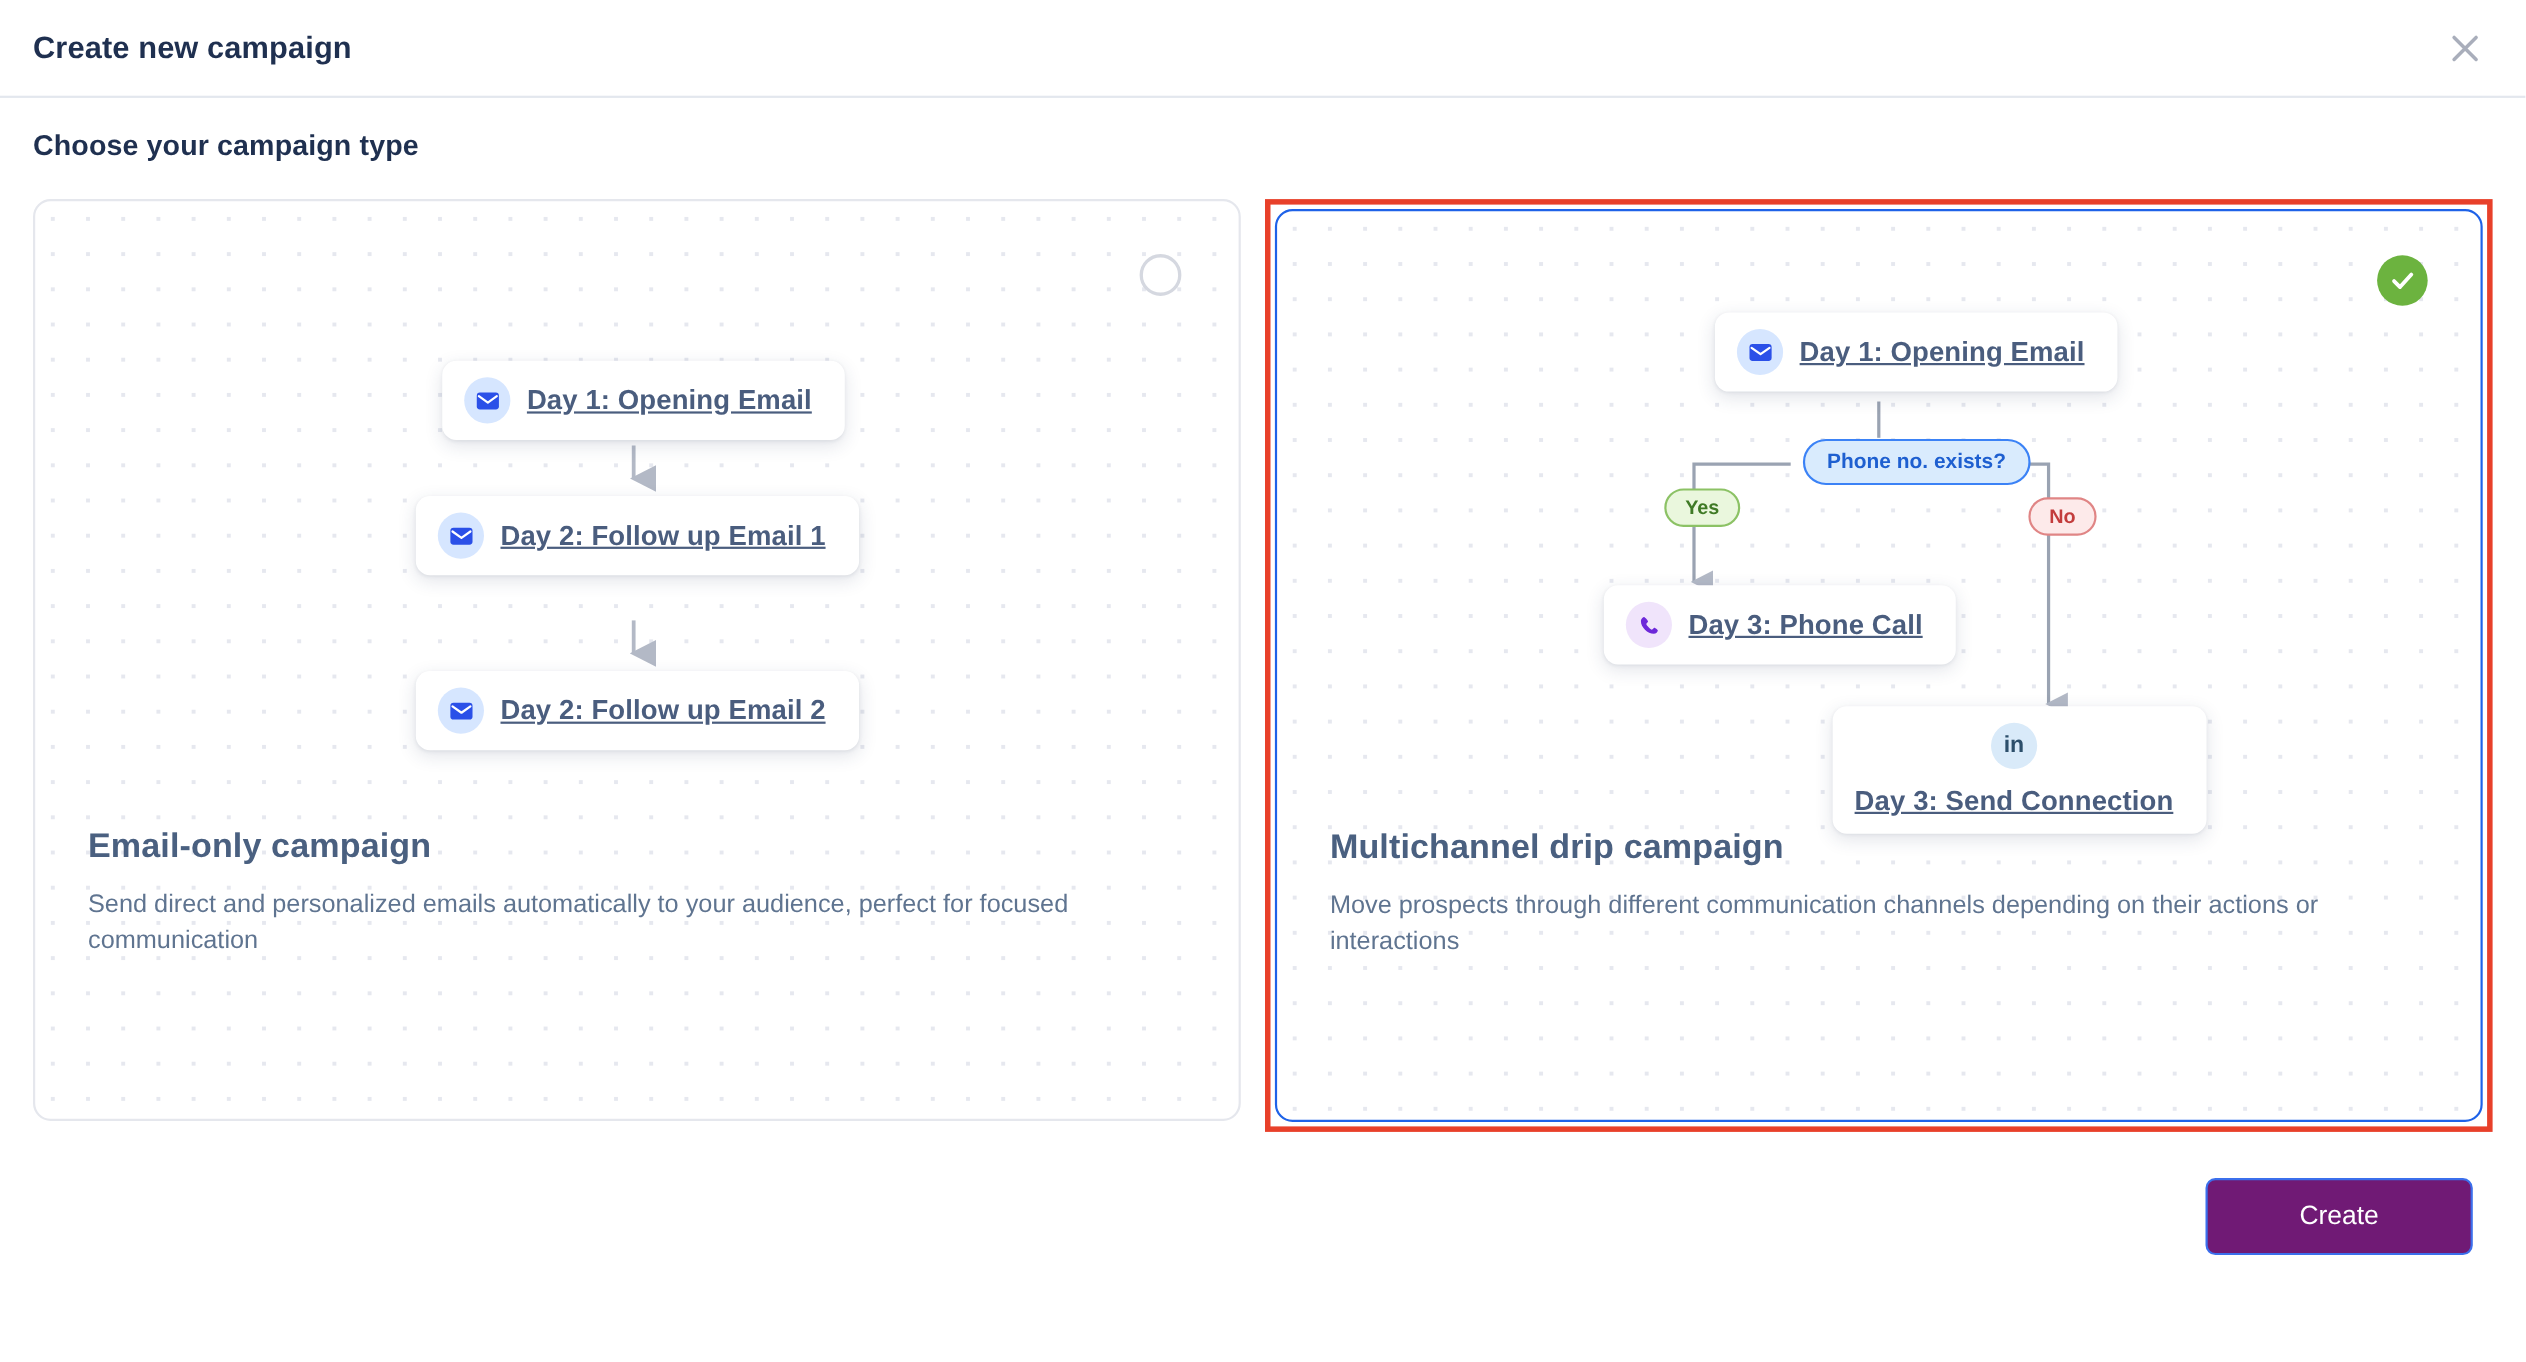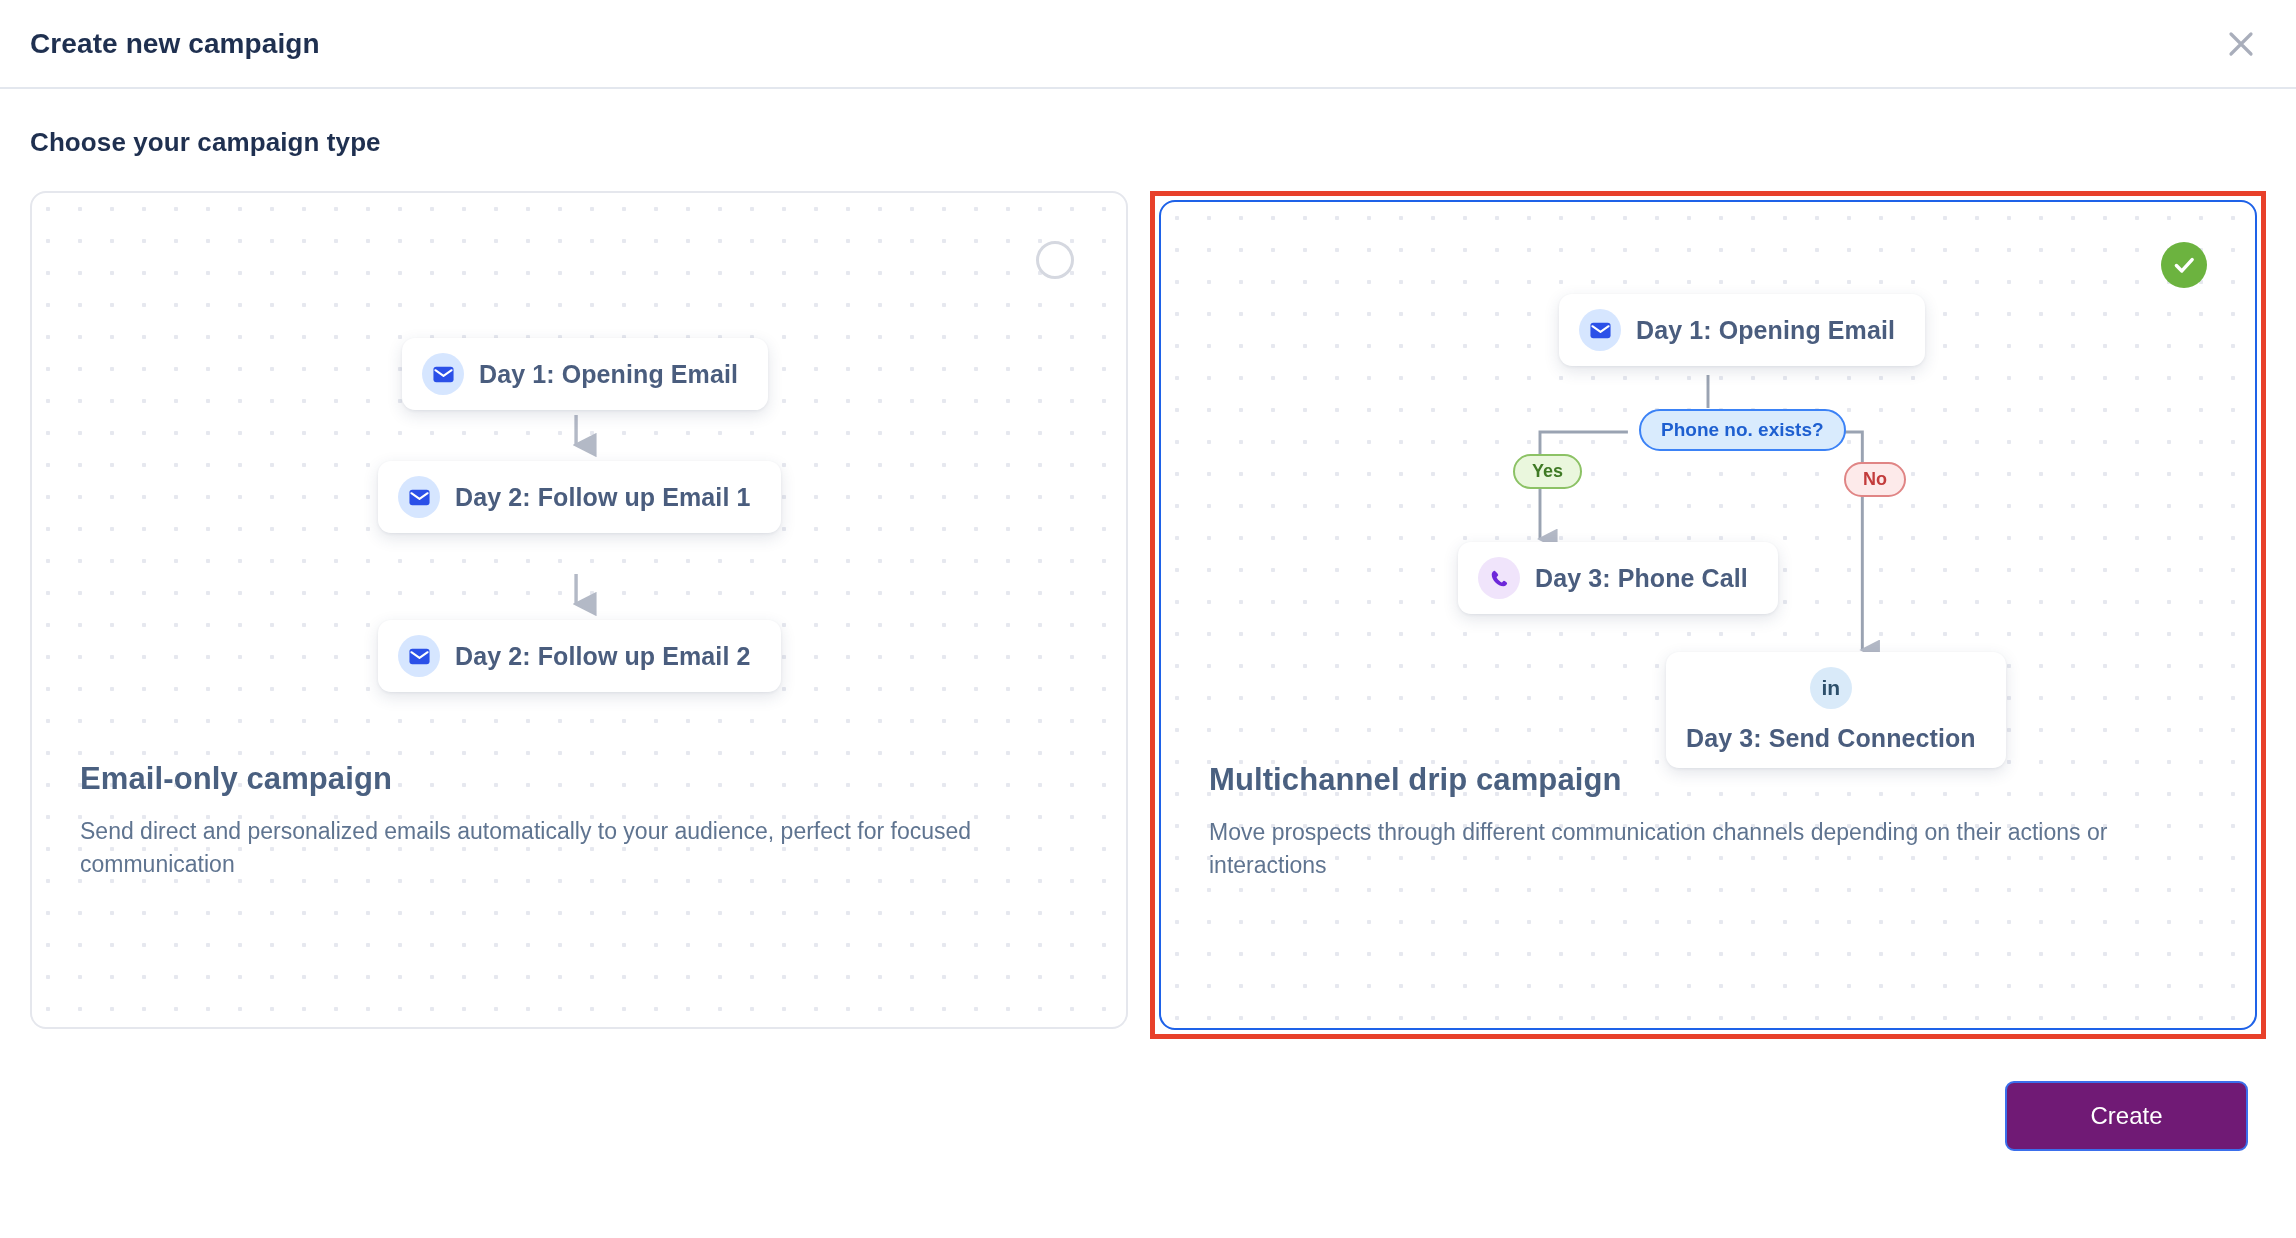--- a/index.html
+++ b/index.html
@@ -49,21 +49,21 @@
     justify-content: center;
     cursor: pointer;
     background: none;
     border: none;
   }
   .close-btn svg { display: block; }
 
   
   .modal-body {
     flex: 1 1 auto;
-    padding: 38px 30px 0 30px;
+    padding: 28px 30px 0 30px;
     position: relative;
   }
   .section-title {
     font-size: 26px;
     font-weight: bold;
     color: #1f3050;
     margin-bottom: 33px;
     letter-spacing: 0.1px;
   }
 
@@ -138,20 +138,21 @@
     border-radius: 13px;
     padding: 15px 30px 15px 20px;
     box-shadow: 0 5px 16px rgba(40,55,90,0.13), 0 1px 3px rgba(40,55,90,0.07);
     white-space: nowrap;
   }
   .node-label {
     font-size: 25px;
     font-weight: bold;
     color: #4a5d7e;
     letter-spacing: 0.1px;
+    text-decoration: underline;
   }
   .node-icon {
     width: 42px;
     height: 42px;
     border-radius: 50%;
     display: flex;
     align-items: center;
     justify-content: center;
     flex: 0 0 42px;
   }

